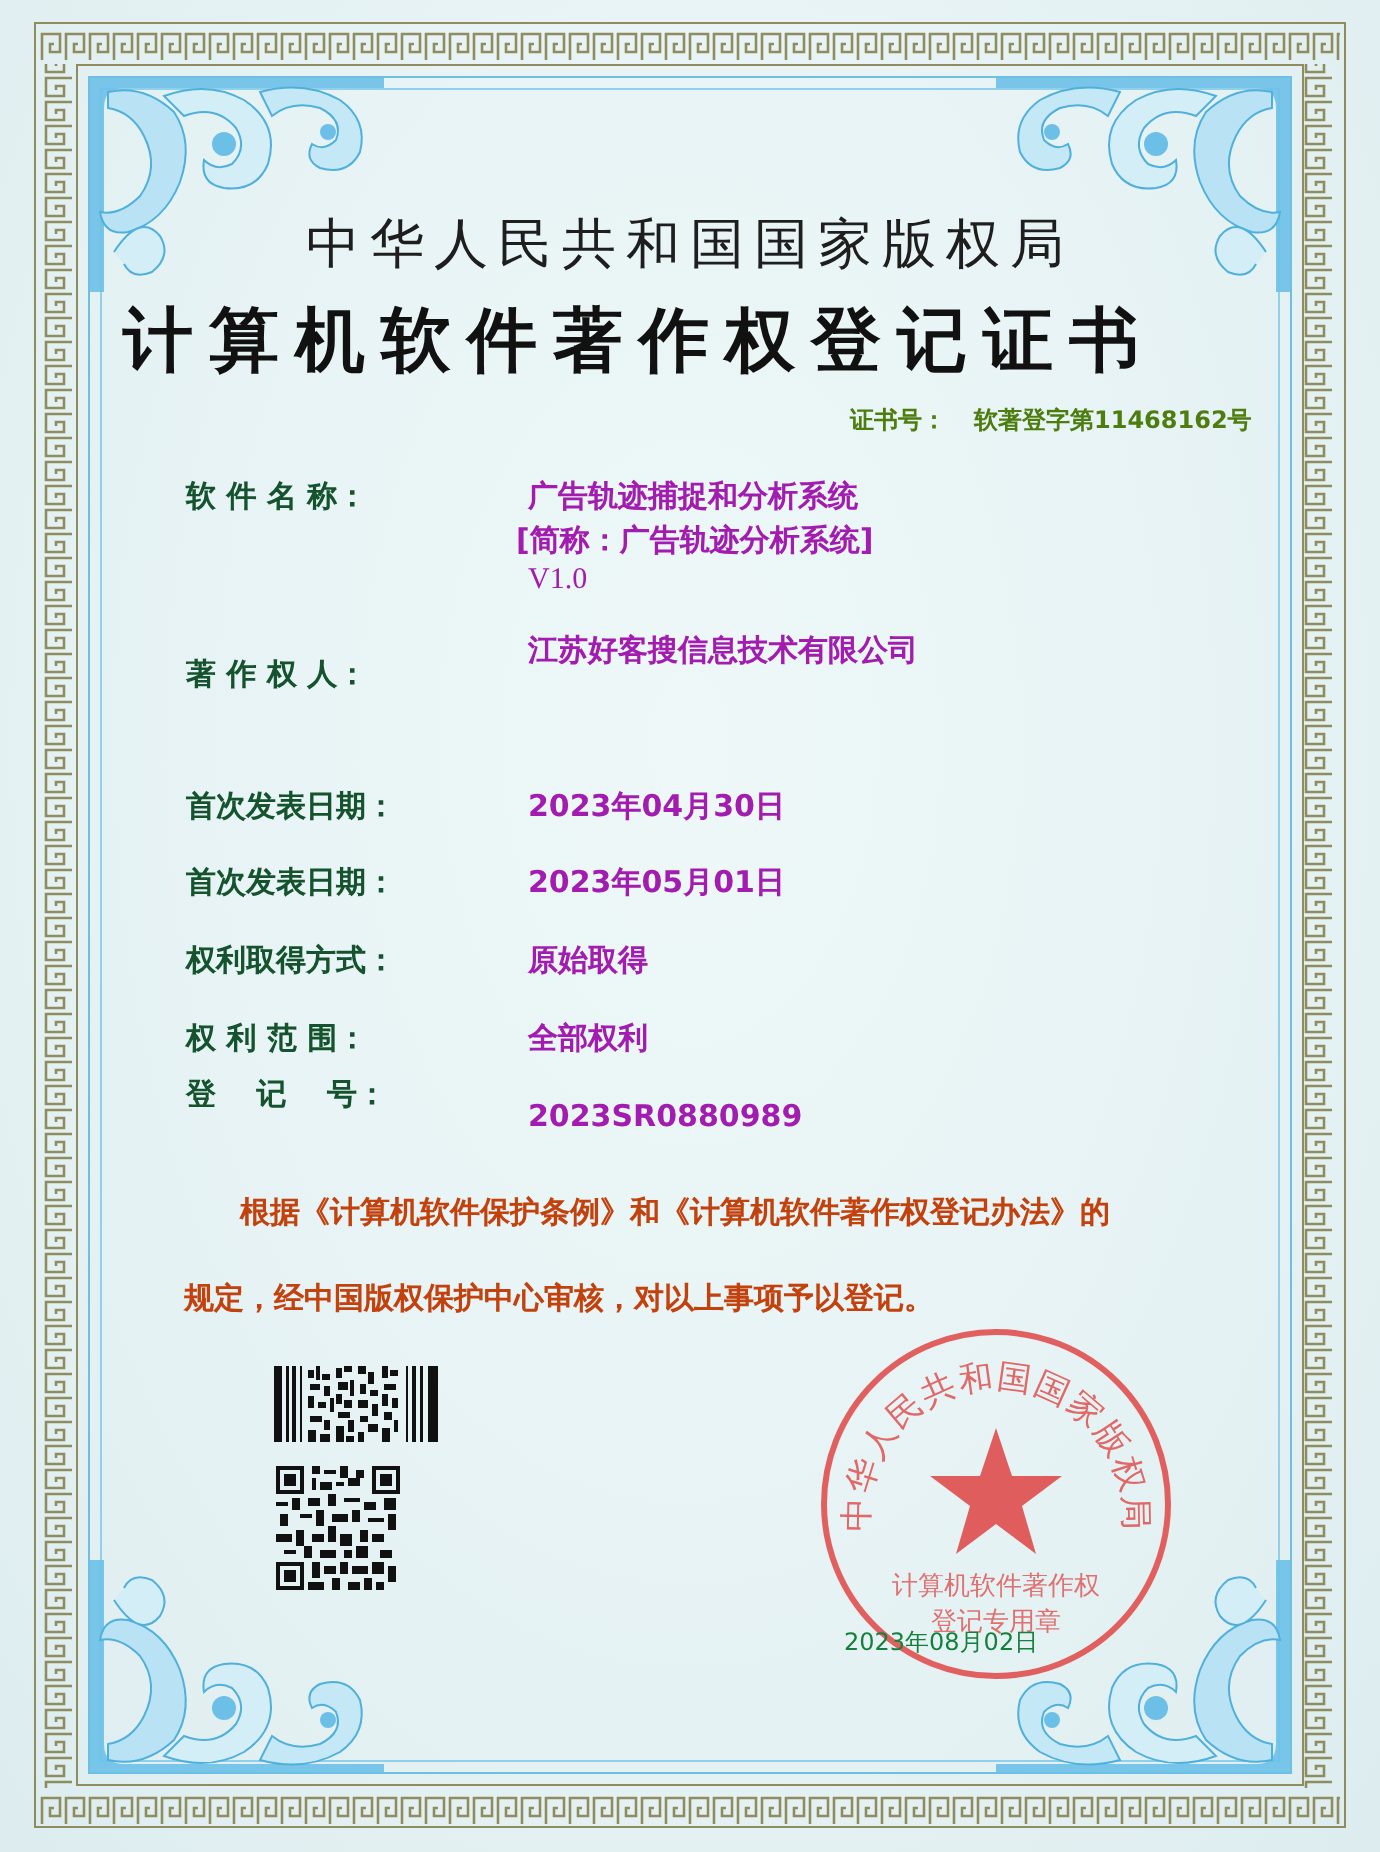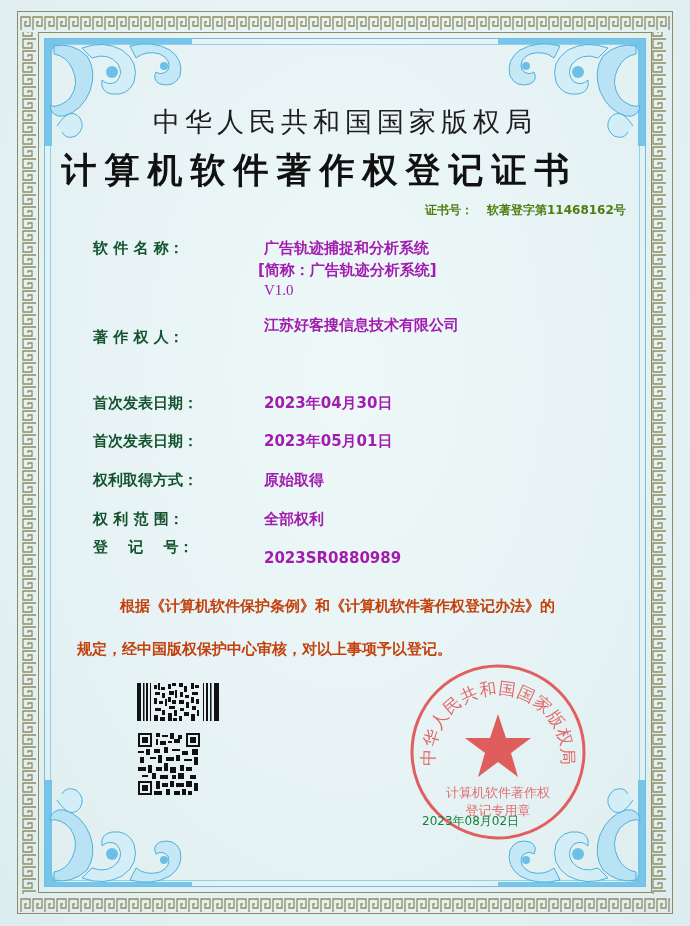--- a/index.html
+++ b/index.html
@@ -59,21 +59,21 @@
   }
   .field-value {
     position:absolute; left:217px; font-size:15px; font-weight:bold; color:#a21caf; white-space:nowrap;margin-left:47px;
   }
   .mono { font-family:Liberation Serif, serif; font-weight:normal; }
 
   .para1, .para2 {
     position:absolute; font-size:15px; font-weight:bold; color:#c2410c; white-space:nowrap;
   }
   .para1 { left:120px; top:597px; }
-  .para2 { left:77px; top:640px; }
+  .para2 { left:92px; top:640px; }
 
   .barcode { position:absolute; left:137px; top:683px; width:84px; height:38px; }
   .qrcode { position:absolute; left:138px; top:733px; width:62px; height:62px; }
 
   .seal { position:absolute; left:408px; top:662px; width:180px; height:180px; }
   .issue-date {
     position:absolute; left:422px; top:813px; font-size:12px; font-weight:normal; color:#15803d; white-space:nowrap;
   }
 </style>
 </head>

